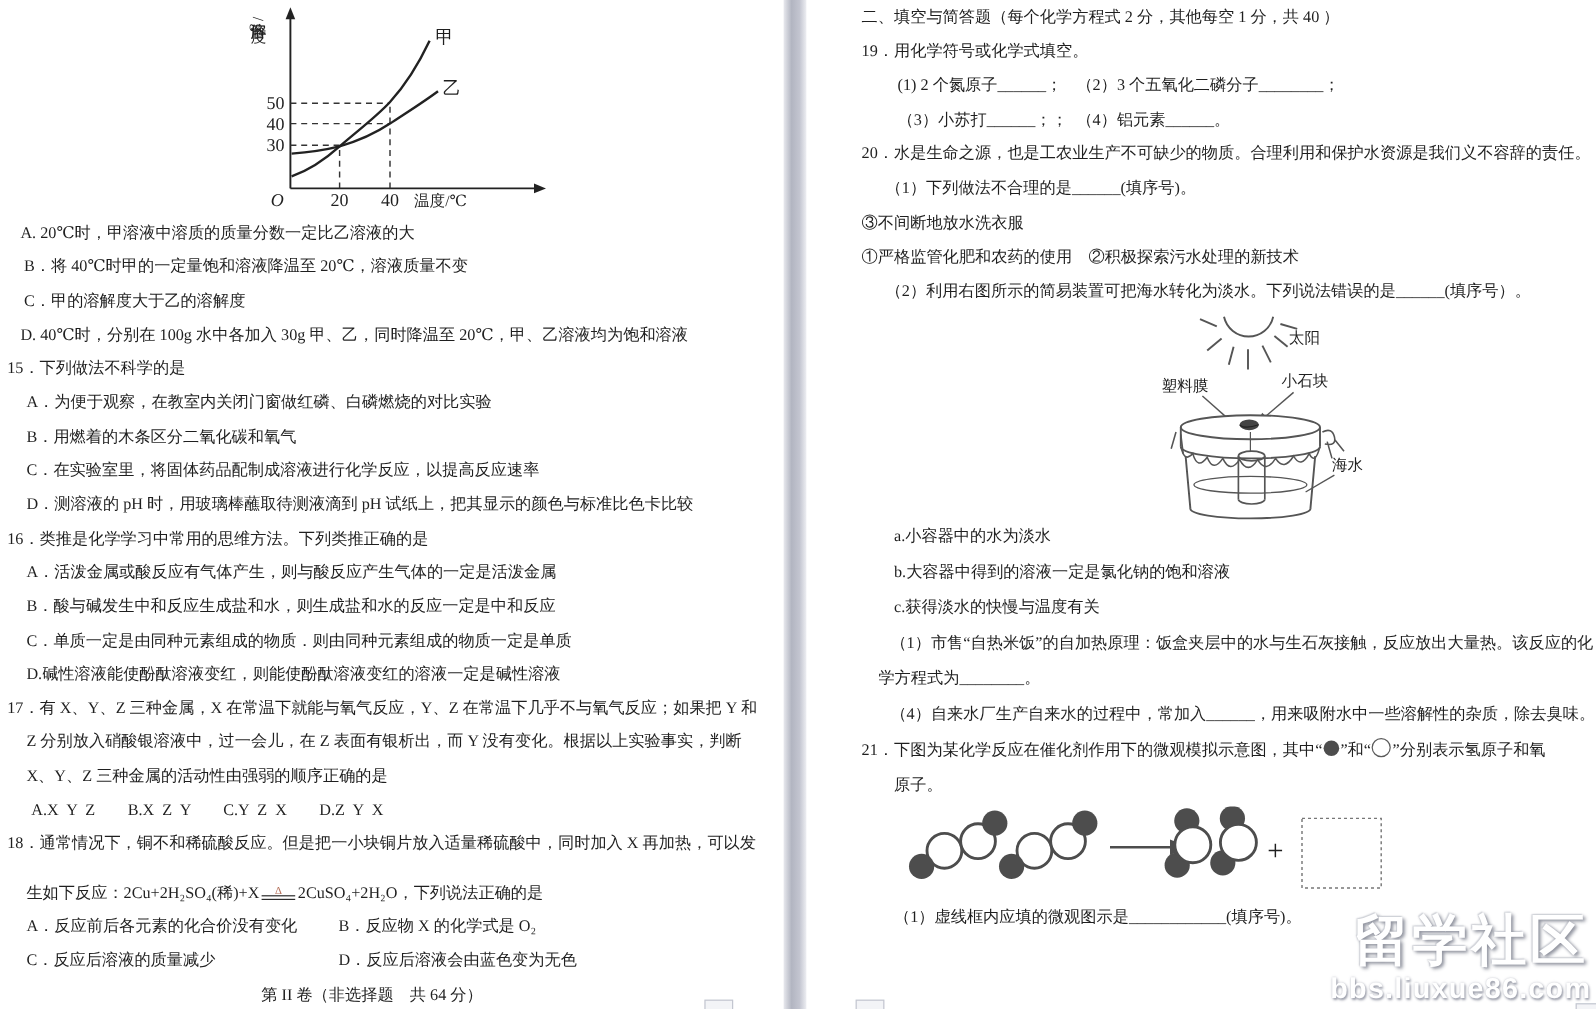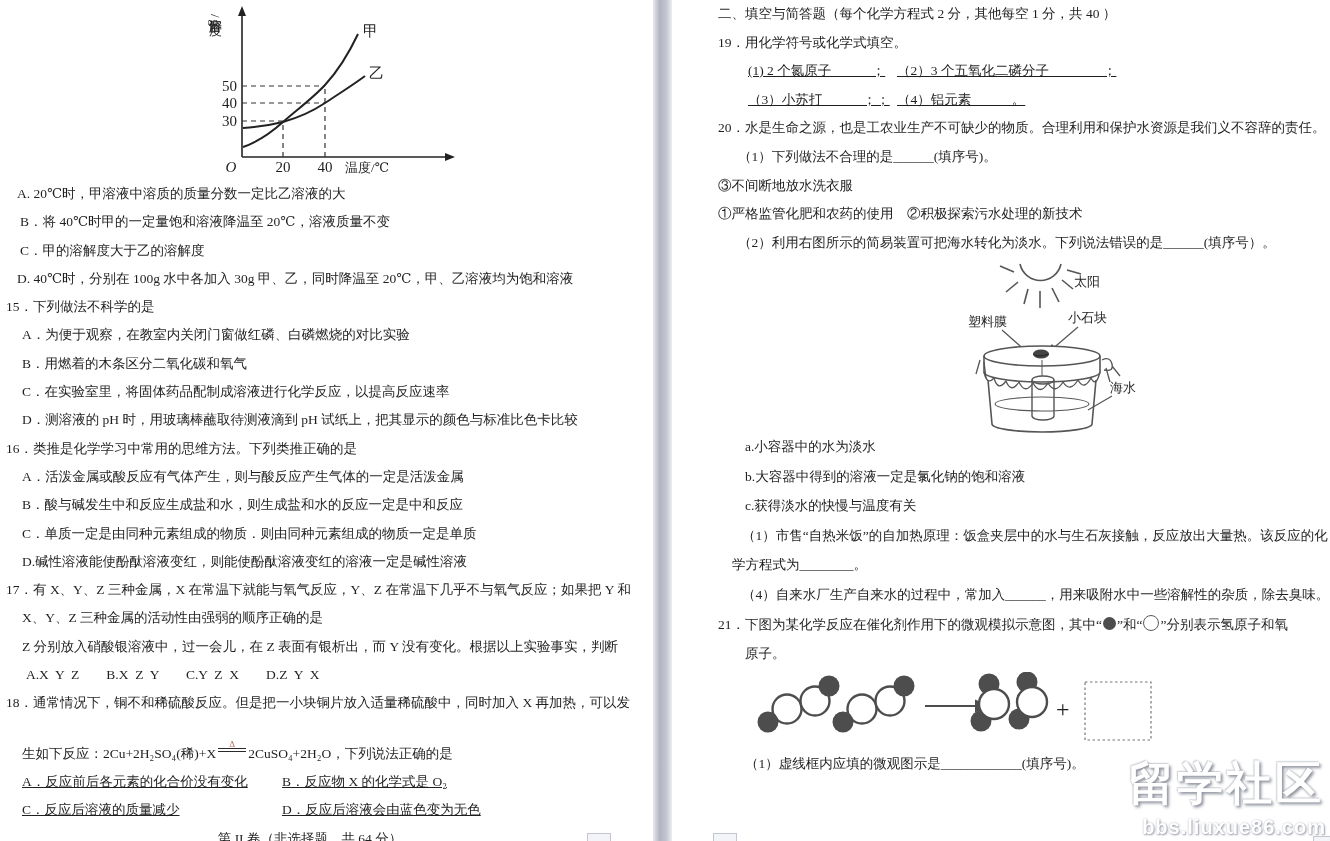--- a/index.html
+++ b/index.html
@@ -15,38 +15,38 @@
   #right-col{left:712px;top:0;width:618px;}
   #right-col2{left:712px;top:432px;width:618px;}
   .ln{height:28.3px;line-height:28.3px;white-space:nowrap;}
   #right-col .ln{height:28.6px;line-height:28.6px;}
   #right-col2 .ln{height:29.6px;line-height:29.6px;}
   .pre{white-space:pre;}
   .i0{padding-left:6px}.i6{padding-left:6px}.i17{padding-left:17px}
   .i20{padding-left:20px}.i22{padding-left:22px}.i26{padding-left:26px}
   .i30{padding-left:30px}.i33{padding-left:33px}.i36{padding-left:36px}
   .center{text-align:center;width:620px;padding-left:0;}
-  .row{display:flex;align-items:flex-start;text-decoration:underline;}
+  .row{display:flex;align-items:flex-start;}
   .cellA{display:inline-block;width:260px;}
   .cell19{display:inline-block;width:149px;}
-  .eqline{display:flex;align-items:flex-start;margin-top:22px;}
+  .eqline{display:flex;align-items:center;margin-top:12px;}
   .eqsign{display:inline-flex;flex-direction:column;align-items:center;margin:0 2px;}
   .eqsign .delta{font-size:9px;line-height:8px;color:#b5705a;}
   .eqsign .dbl{width:28px;height:2.4px;border-top:1.4px solid #2a2a2a;border-bottom:1.4px solid #2a2a2a;}
   .atom-dark{display:inline-block;width:13px;height:13px;border-radius:50%;background:#4d4d4d;vertical-align:-1px;margin:0 1px;}
   .atom-open{display:inline-block;width:14px;height:14px;border:1.6px solid #5a5a5a;border-radius:50%;vertical-align:-2px;margin:0 1px;background:#fff;}
   #chart{position:absolute;left:195px;top:0;}
   #ylabel{position:absolute;left:206px;top:8px;writing-mode:vertical-rl;letter-spacing:2px;font-size:13px;}
   #device{position:absolute;left:940px;top:252px;}
   #molecules{position:absolute;left:740px;top:672px;}
   #q21-item{position:absolute;left:712px;top:750px;width:618px;font-size:13.5px;}
   .wm{position:absolute;font-family:"Liberation Sans","DejaVu Sans",sans-serif;font-weight:700;color:#ffffff;}
   .wm-title{right:6px;bottom:26px;font-size:46px;letter-spacing:3px;
     text-shadow:2px 2px 3px rgba(140,143,155,.95),-1px -1px 1px rgba(200,202,210,.7),0 0 2px rgba(170,172,182,.8);}
-  .wm-url{right:4px;bottom:2px;font-size:20px;letter-spacing:1px;
+  .wm-url{right:4px;bottom:2px;font-size:24px;letter-spacing:1px;
     text-shadow:1px 1px 2px rgba(150,153,165,.95),0 0 2px rgba(180,182,192,.8);margin-left:37px;}
   .page-tab{position:absolute;border:1px solid #c3c6d0;background:#f3f4f7;}
   svg text{font-family:"Liberation Serif","DejaVu Serif",serif;fill:#1f1f1f;}
 </style>
 </head>
 <body>
 
 <div class="divider"></div>
 
 <div id="ylabel">溶解度/g</div>
@@ -90,22 +90,22 @@
   <div class="ln i22">C．在实验室里，将固体药品配制成溶液进行化学反应，以提高反应速率</div>
   <div class="ln i22">D．测溶液的 pH 时，用玻璃棒蘸取待测液滴到 pH 试纸上，把其显示的颜色与标准比色卡比较</div>
 
   <div class="ln i0"><span>16．</span><span>类推是化学学习中常用的思维方法。下列类推正确的是</span></div>
   <div class="ln i22">A．活泼金属或酸反应有气体产生，则与酸反应产生气体的一定是活泼金属</div>
   <div class="ln i22">B．酸与碱发生中和反应生成盐和水，则生成盐和水的反应一定是中和反应</div>
   <div class="ln i22">C．单质一定是由同种元素组成的物质．则由同种元素组成的物质一定是单质</div>
   <div class="ln i22">D.碱性溶液能使酚酞溶液变红，则能使酚酞溶液变红的溶液一定是碱性溶液</div>
 
   <div class="ln i0"><span>17．</span><span>有 X、Y、Z 三种金属，X 在常温下就能与氧气反应，Y、Z 在常温下几乎不与氧气反应；如果把 Y 和</span></div>
+  <div class="ln i22">Z 分别放入硝酸银溶液中，过一会儿，在 Z 表面有银析出，而 Y 没有变化。根据以上实验事实，判断</div>
   <div class="ln i22">X、Y、Z 三种金属的活动性由强弱的顺序正确的是</div>
-  <div class="ln i22">Z 分别放入硝酸银溶液中，过一会儿，在 Z 表面有银析出，而 Y 没有变化。根据以上实验事实，判断</div>
   <div class="ln i26 pre">A.X  Y  Z        B.X  Z  Y        C.Y  Z  X        D.Z  Y  X</div>
 
   <div class="ln i0"><span>18．</span><span>通常情况下，铜不和稀硫酸反应。但是把一小块铜片放入适量稀硫酸中，同时加入 X 再加热，可以发</span></div>
   <div class="ln i22 eqline">
     <span>生如下反应：2Cu+2H₂SO₄(稀)+X</span>
     <span class="eqsign">
         <span class="delta">Δ</span>
         <span class="dbl"></span>
       </span>
     <span>2CuSO₄+2H₂O，下列说法正确的是</span>

